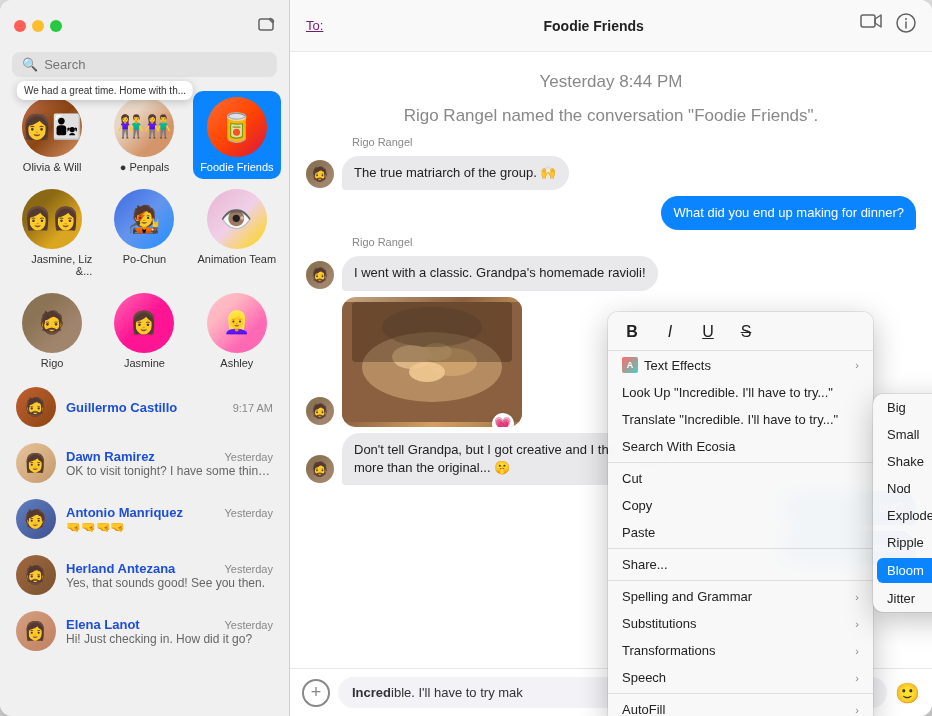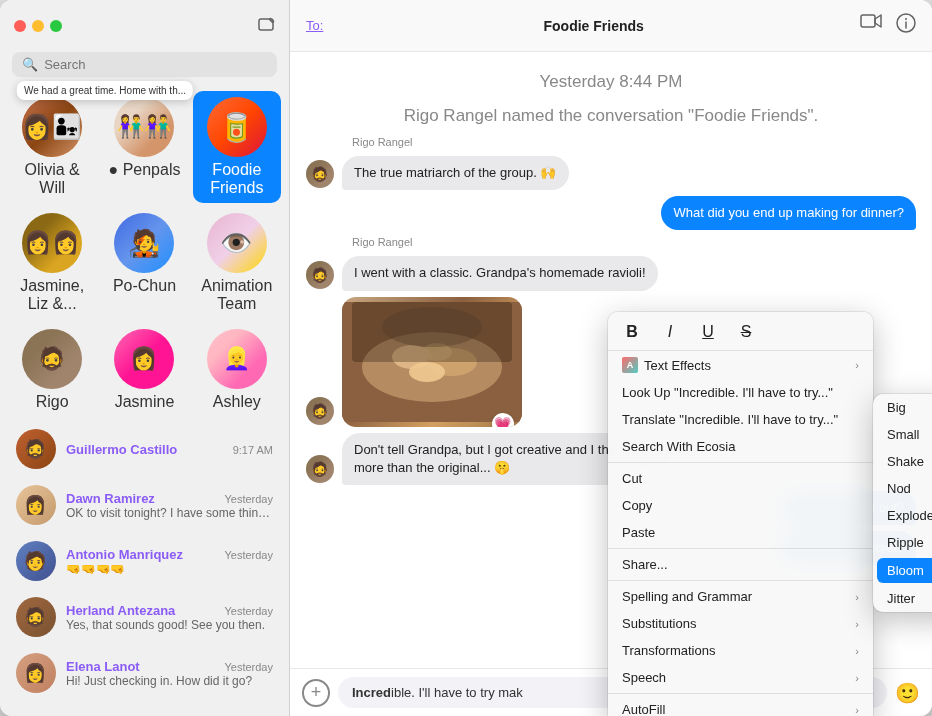--- a/index.html
+++ b/index.html
@@ -100,23 +100,23 @@
       background: #0b84ff;
     }
     .avatar-circle {
       width: 60px;
       height: 60px;
       border-radius: 50%;
       position: relative;
       overflow: hidden;
     }
     .avatar-label {
-      font-size: 16px;
+      font-size: 11px;
       color: #333;
-      text-align: center;
+      text-align: right;
     }
     .avatar-item.active .avatar-label {
       color: #fff;
     }
     
     .av-olivia { background: linear-gradient(135deg, #c4704b 40%, #8b4513 60%, #f4a460 80%); }
     .av-penpals { background: linear-gradient(135deg, #e8d5c4 30%, #d4956a 70%); }
     .av-foodie { background: linear-gradient(135deg, #ff6b35 0%, #ff4500 50%, #dc143c 100%); display:flex;align-items:center;justify-content:center;font-size:28px; }
     .av-jasmine { background: linear-gradient(135deg, #8b6914 30%, #daa520 70%); }
     .av-pochun { background: linear-gradient(135deg, #4169e1 0%, #6495ed 50%, #1e90ff 100%); }
@@ -155,21 +155,21 @@
       margin: 0 4px;
     }
     .msg-avatar {
       width: 40px;
       height: 40px;
       border-radius: 50%;
       flex-shrink: 0;
     }
     .msg-content { flex: 1; min-width: 0; }
     .msg-header { display: flex; justify-content: space-between; align-items: baseline; }
-    .msg-name { font-size: 13px; font-weight: 600; color: #8b5cf6; }
+    .msg-name { font-size: 13px; font-weight: 600; color: #1d4ed8; }
     .msg-time { font-size: 11px; color: #888; }
     .msg-preview { font-size: 12px; color: #666; white-space: nowrap; overflow: hidden; text-overflow: ellipsis; }
     .bold-name { font-weight: 700; }
     
     .main-content {
       flex: 1;
       background: #ffffff;
       display: flex;
       flex-direction: column;
       position: relative;
@@ -526,21 +526,21 @@
           </div>
           <div class="msg-preview">Hi! Just checking in. How did it go?</div>
         </div>
       </div>
     </div>
   </div>
 
   <div class="main-content">
 
     <div class="chat-header">
-      <div style="font-size:13px;color:#8b5cf6;margin-right:4px;text-decoration:underline;">To:</div>
+      <div style="font-size:13px;color:#701a75;margin-right:4px;text-decoration:underline;">To:</div>
       <div class="chat-title">Foodie Friends</div>
       <div class="chat-actions">
         <div class="chat-action-btn">
           <svg width="22" height="16" viewBox="0 0 22 16" fill="none">
             <rect x="1" y="2" width="14" height="12" rx="2" stroke="#636363" stroke-width="1.5" fill="none"></rect>
             <path d="M15 6l6-4v12l-6-4V6z" stroke="#636363" stroke-width="1.5" fill="none" stroke-linejoin="round"></path>
           </svg>
         </div>
         <div class="chat-action-btn">
           <svg width="20" height="20" viewBox="0 0 20 20" fill="none">

